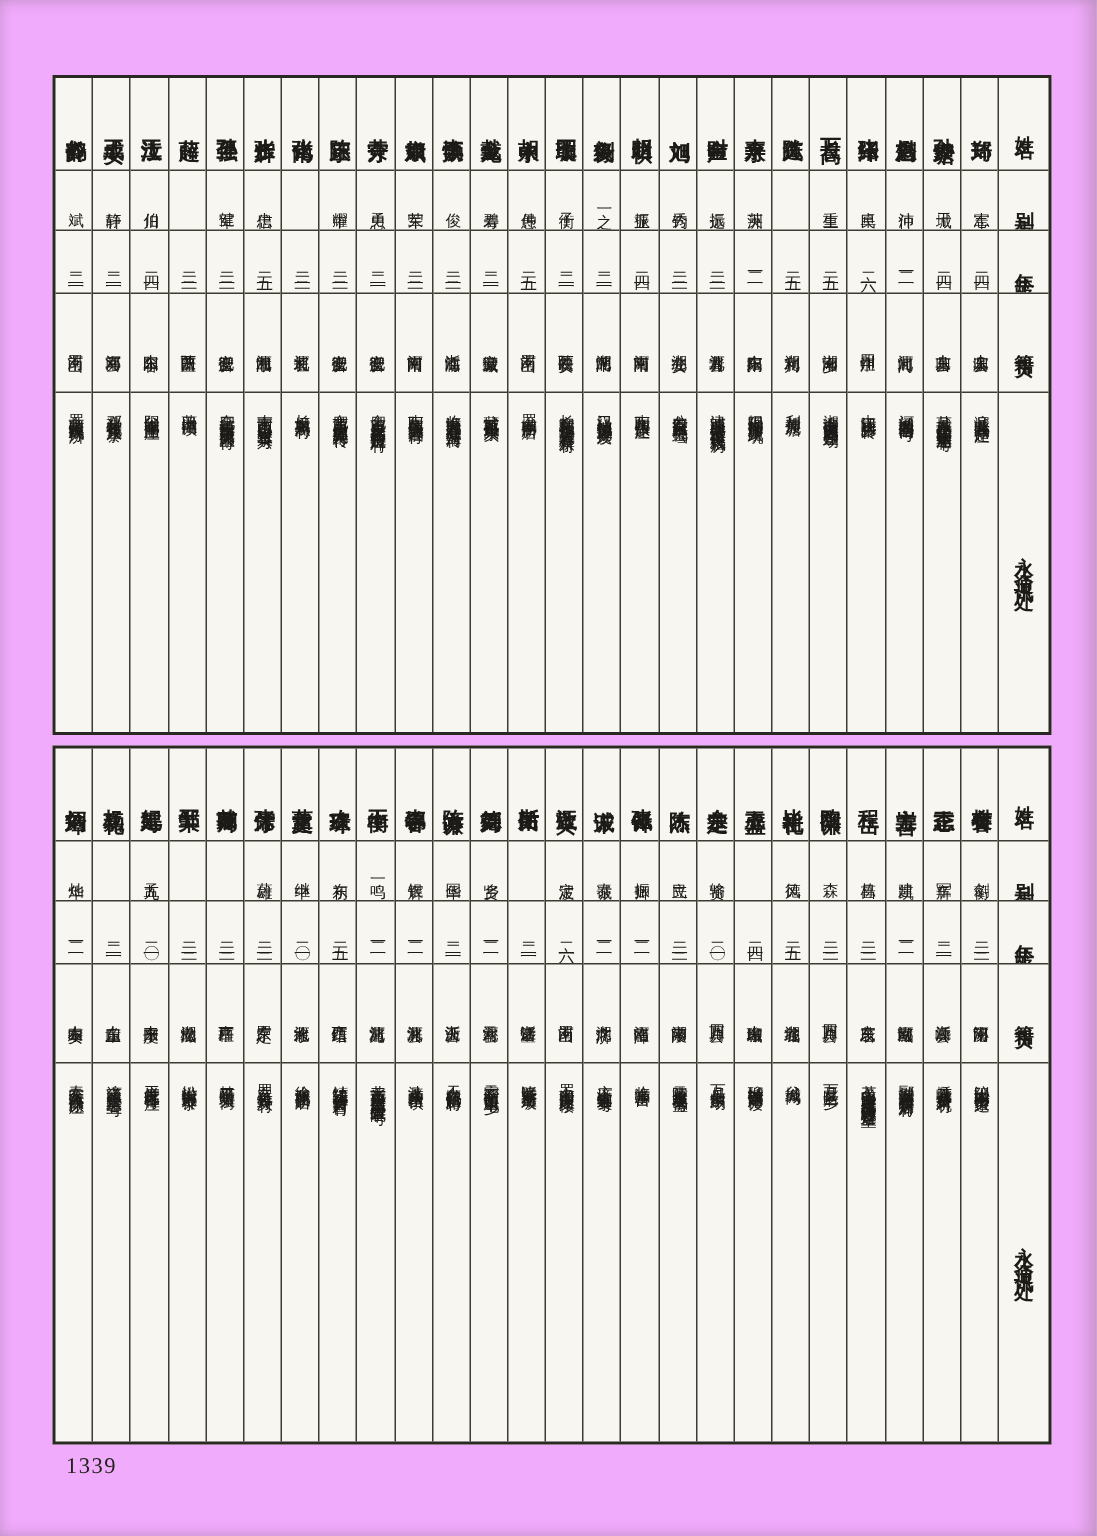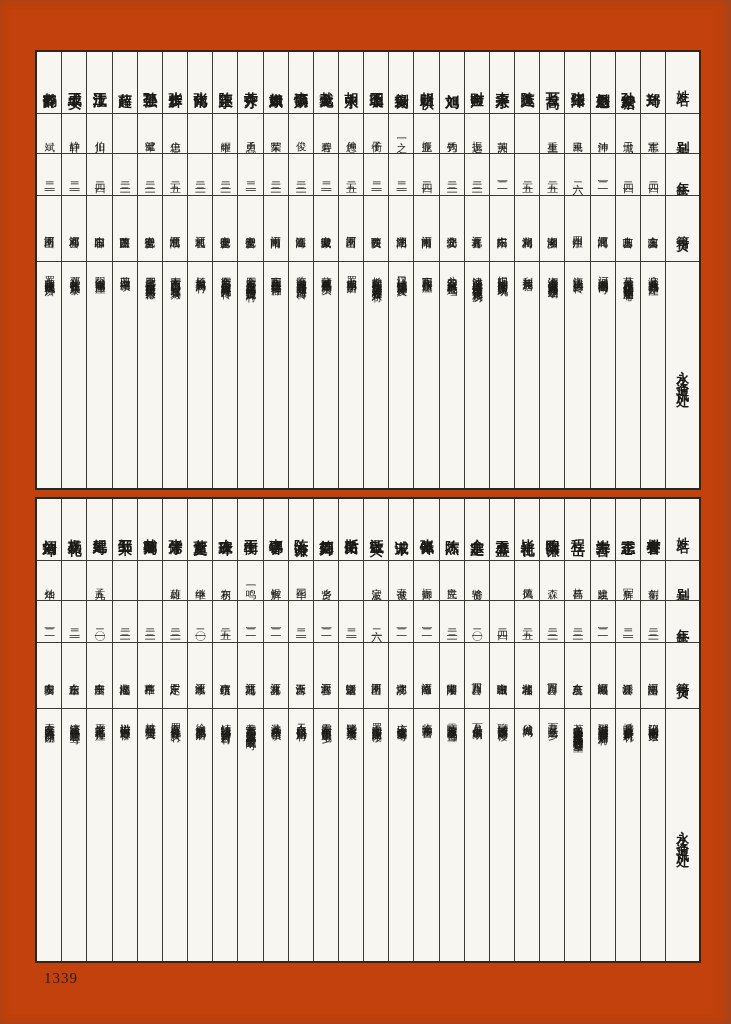--- a/index.html
+++ b/index.html
@@ -1,21 +1,21 @@
 <!DOCTYPE html>
 <html><head>
 <meta charset="utf-8">
 <style>
   html,body{margin:0;padding:0;}
   body{
     width:731px;height:1024px;position:relative;overflow:hidden;
     background:#f5f3ec;color:#1c1b18;
     font-family:"Liberation Serif","DejaVu Serif",serif;
   }
-  .page{position:absolute;inset:0;background:#c2410c;box-shadow:inset -6px 0 10px rgba(90,85,70,.25), inset 3px 0 6px rgba(90,85,70,.12);}
+  .page{position:absolute;inset:0;background:#f0abfc;box-shadow:inset -6px 0 10px rgba(90,85,70,.25), inset 3px 0 6px rgba(90,85,70,.12);}
   .dir-table{
     position:absolute;left:35px;width:666px;
     display:flex;flex-direction:row-reverse;
     border:2px solid #2a2822;background:#f8f6f0;box-sizing:border-box;
   }
   #table-top{top:50px;height:440px;}
   #table-bottom{top:497px;height:466px;}
   .col{flex:1 1 0;min-width:0;display:flex;flex-direction:column;border-left:1px solid #3d3a32;box-sizing:border-box;}
   .col:last-child{border-left:none;}
   .header-col{flex:0 0 34px;}

